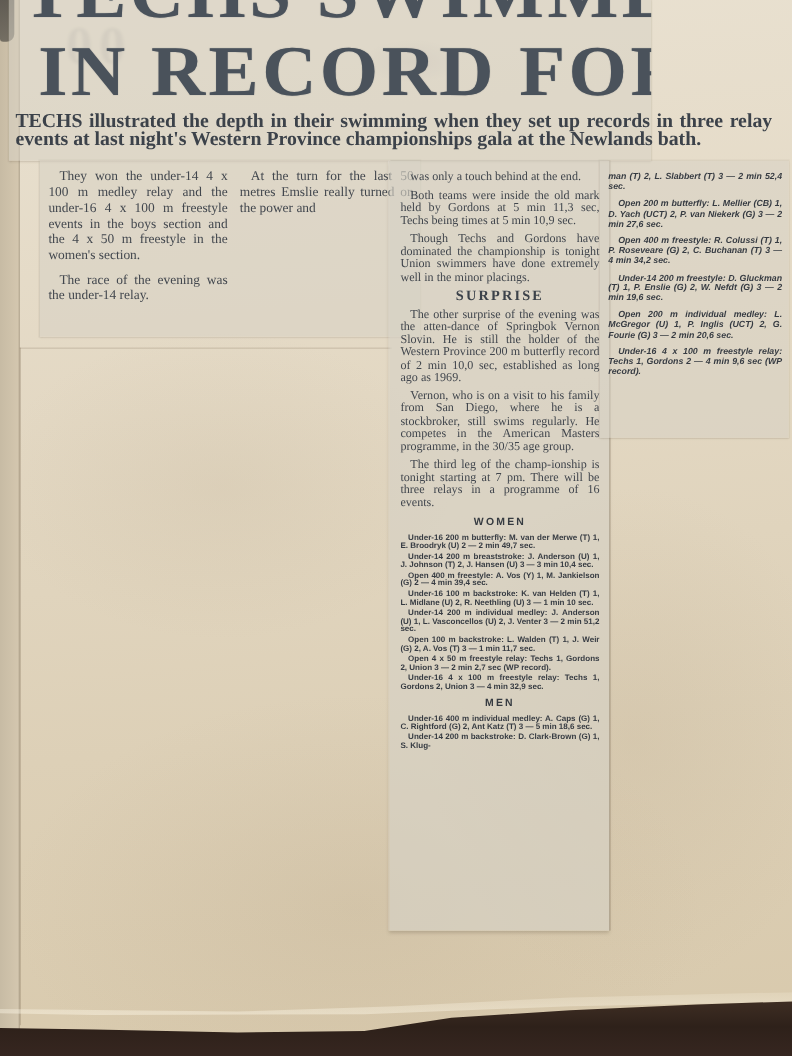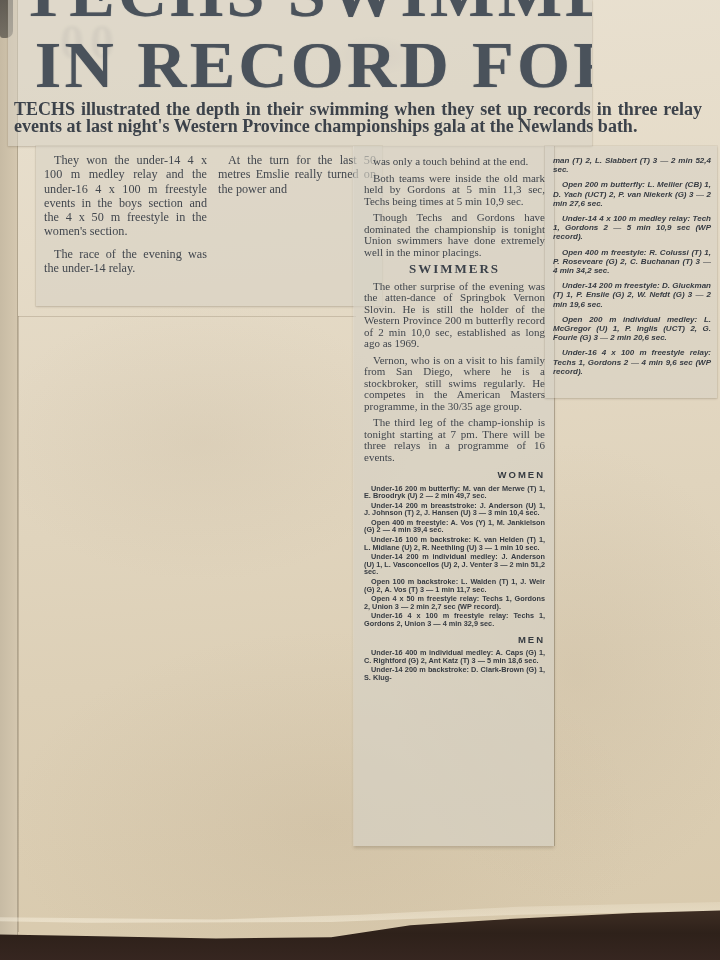--- a/index.html
+++ b/index.html
@@ -62,21 +62,21 @@
     background:rgba(214,209,197,.66);
     box-shadow:1px 0 0 rgba(110,98,76,.38),-1px 0 0 rgba(255,255,255,.25),0 2px 3px rgba(90,78,58,.25);
     font-size:11px;line-height:11.5px;text-align:justify;
   }
   .strip p.body{margin:0 0 5px 0;text-indent:9px;}
   .head-sm{
     text-align:center;font-weight:bold;font-size:13px;letter-spacing:2px;
     color:#3c424a;margin:3px 0 6px 0;
   }
   .head-xs{
-    text-align:right;font-weight:bold;font-size:9.5px;letter-spacing:2px;
+    text-align:center;font-weight:bold;font-size:9.5px;letter-spacing:2px;
     color:#363b41;margin:6px 0 4px 0;
     font-family:"Liberation Sans","DejaVu Sans",sans-serif;
   }
   .agate p{
     font-family:"Liberation Sans","DejaVu Sans",sans-serif;
     font-weight:bold;font-size:7.3px;line-height:7.6px;
     margin:0 0 2px 0;text-indent:7px;text-align:justify;color:#363b42;
   }
   .clip-right{left:545px;top:146px;width:172px;height:252px;padding:10px 6px 6px 8px;box-sizing:border-box;}
   .clip-right p{
@@ -123,21 +123,21 @@
       <p>At the turn for the last 50 metres Emslie really turned on the power and</p>
     </div>
 </div>
 
 <div class="clip strip">
   <div>
       <p class="body">was only a touch behind at the end.</p>
       <p class="body">Both teams were inside the old mark held by Gordons at 5 min 11,3 sec, Techs being times at 5 min 10,9 sec.</p>
       <p class="body">Though Techs and Gordons have dominated the championship is tonight Union swimmers have done extremely well in the minor placings.</p>
     </div>
-  <div class="head-sm">SWIMMERS</div>
+  <div class="head-sm">SURPRISE</div>
   <div>
       <p class="body">The other surprise of the evening was the atten-dance of Springbok Vernon Slovin. He is still the holder of the Western Province 200 m butterfly record of 2 min 10,0 sec, established as long ago as 1969.</p>
       <p class="body">Vernon, who is on a visit to his family from San Diego, where he is a stockbroker, still swims regularly. He competes in the American Masters programme, in the 30/35 age group.</p>
       <p class="body">The third leg of the champ-ionship is tonight starting at 7 pm. There will be three relays in a programme of 16 events.</p>
     </div>
   <div class="head-xs">WOMEN</div>
   <div class="agate">
       <p>Under-16 200 m butterfly: M. van der Merwe (T) 1, E. Broodryk (U) 2 — 2 min 49,7 sec.</p>
       <p>Under-14 200 m breaststroke: J. Anderson (U) 1, J. Johnson (T) 2, J. Hansen (U) 3 — 3 min 10,4 sec.</p>
       <p>Open 400 m freestyle: A. Vos (Y) 1, M. Jankielson (G) 2 — 4 min 39,4 sec.</p>
@@ -150,21 +150,20 @@
   <div class="head-xs">MEN</div>
   <div class="agate">
       <p>Under-16 400 m individual medley: A. Caps (G) 1, C. Rightford (G) 2, Ant Katz (T) 3 — 5 min 18,6 sec.</p>
       <p>Under-14 200 m backstroke: D. Clark-Brown (G) 1, S. Klug-</p>
     </div>
 </div>
 
 <div class="clip clip-right">
     <p>man (T) 2, L. Slabbert (T) 3 — 2 min 52,4 sec.</p>
     <p>Open 200 m butterfly: L. Mellier (CB) 1, D. Yach (UCT) 2, P. van Niekerk (G) 3 — 2 min 27,6 sec.</p>
-    <p>Under-14 4 x 100 m medley relay: Tech 1, Gordons 2 — 5 min 10,9 sec (WP record).</p>
     <p>Open 400 m freestyle: R. Colussi (T) 1, P. Roseveare (G) 2, C. Buchanan (T) 3 — 4 min 34,2 sec.</p>
     <p>Under-14 200 m freestyle: D. Gluckman (T) 1, P. Enslie (G) 2, W. Nefdt (G) 3 — 2 min 19,6 sec.</p>
     <p>Open 200 m individual medley: L. McGregor (U) 1, P. Inglis (UCT) 2, G. Fourie (G) 3 — 2 min 20,6 sec.</p>
     <p>Under-16 4 x 100 m freestyle relay: Techs 1, Gordons 2 — 4 min 9,6 sec (WP record).</p>
   </div>
 
 <div class="torn-hl"></div>
 <div class="dark-band"></div>
 
 </body></html>

